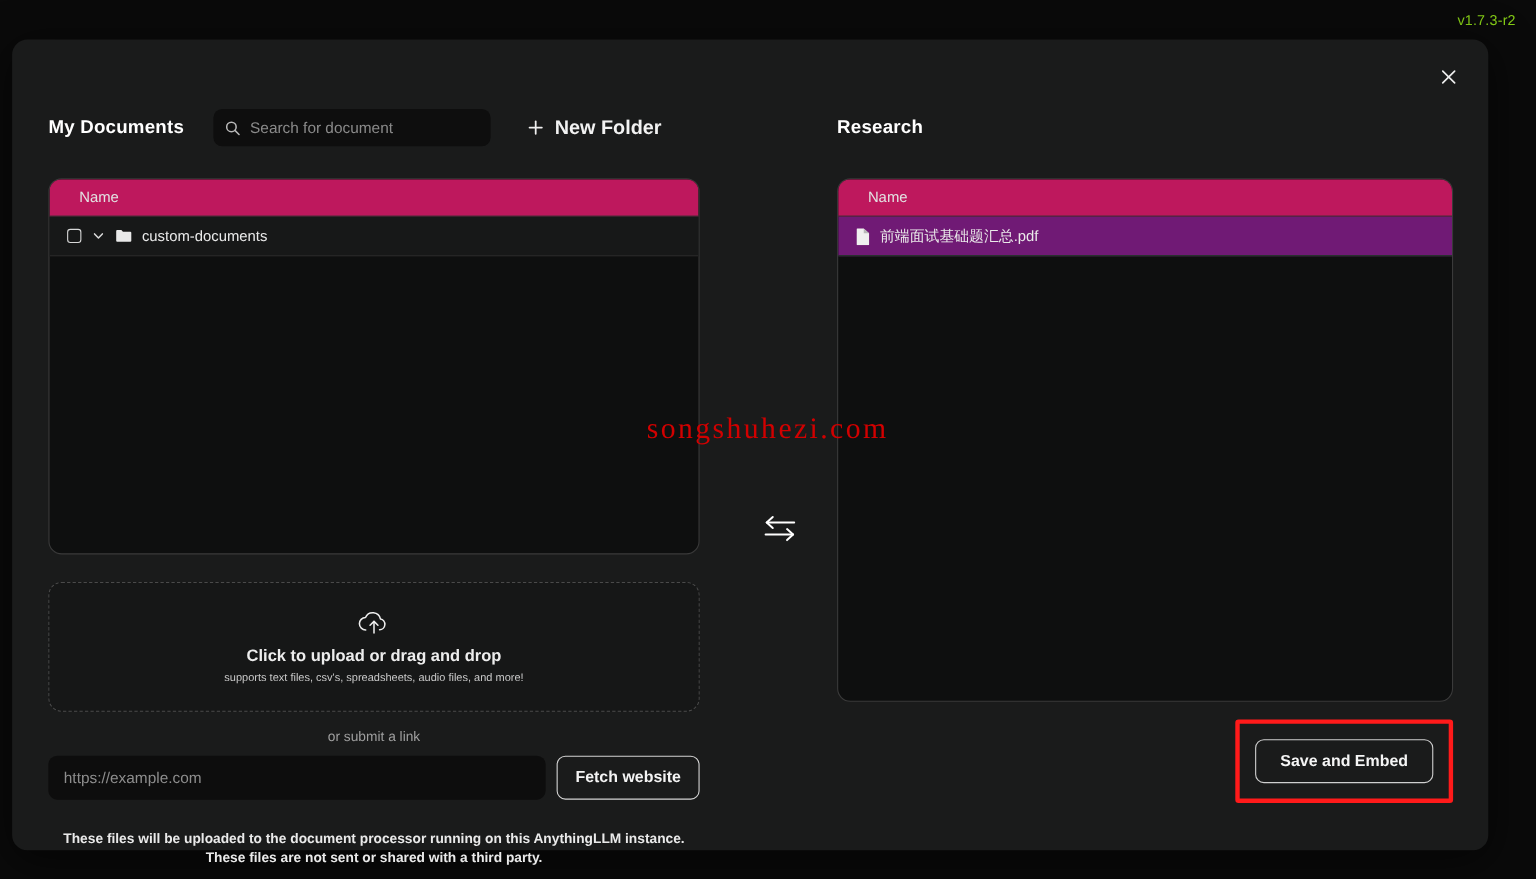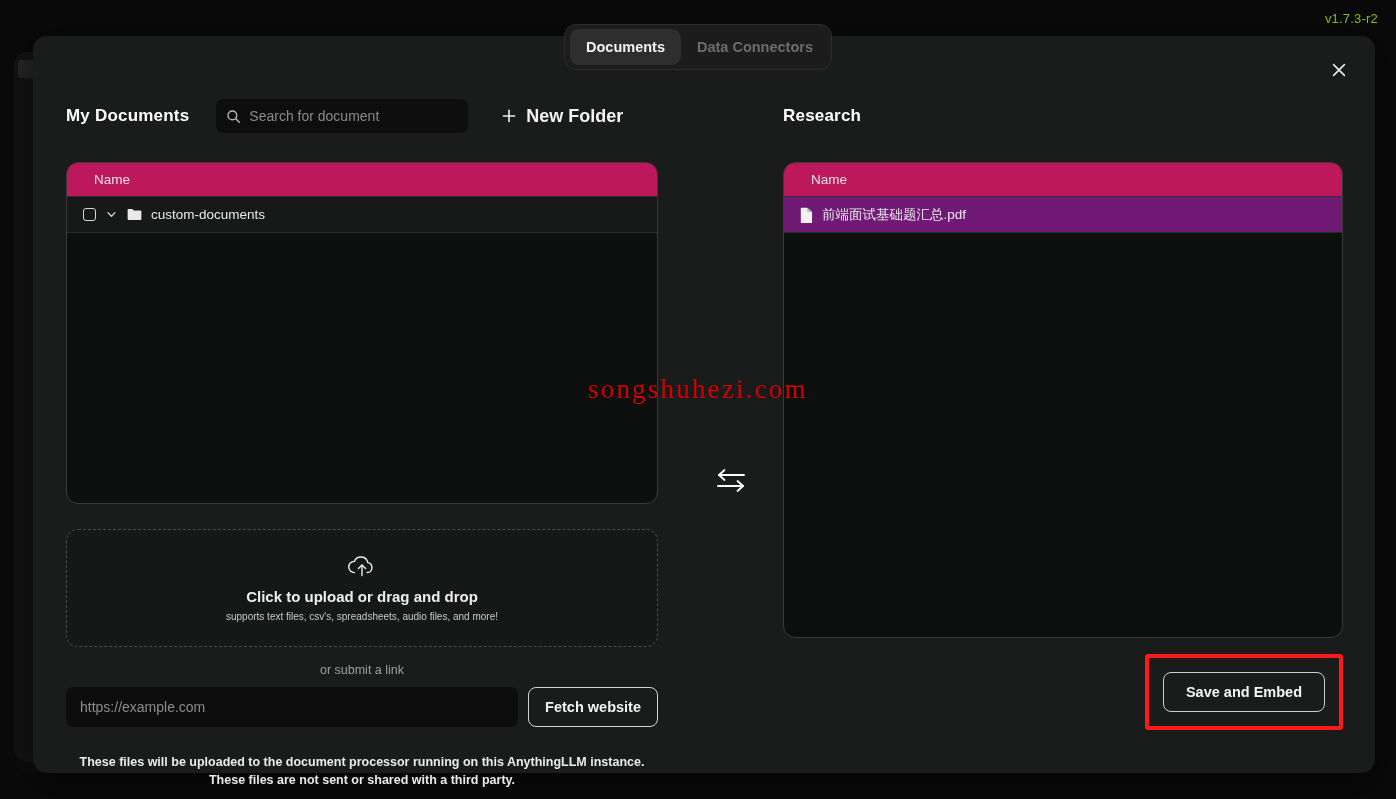--- a/index.html
+++ b/index.html
@@ -38,21 +38,21 @@
   .tab {
     height: 36px; display: flex; align-items: center; justify-content: center;
     font-size: 14.5px; font-weight: 700; border-radius: 9px; cursor: pointer;
     padding: 0 16px; white-space: nowrap;
   }
   .tab.active { background: #2e2e2e; color: #f2f2f2; }
   .tab.inactive { color: #6d6d6d; font-weight: 700; }
 
   
   .modal {
-    position: absolute; left: 33px; top: 36px; width: 1342px; height: 737px;
+    position: absolute; left: 11px; top: 36px; width: 1342px; height: 737px;
     background: #1a1b1b; border-radius: 14px; z-index: 30;
     box-shadow: 0 8px 40px rgba(0,0,0,.6);
   }
   .close-btn {
     position: absolute; right: 22px; top: 20px; width: 28px; height: 28px;
     display: flex; align-items: center; justify-content: center; cursor: pointer;
   }
   .close-btn svg { width: 18px; height: 18px; }
 
   
@@ -165,24 +165,20 @@
 <body>
 
 <div id="root">
 
   <div class="bg-workspace-card"></div>
   <div class="bg-left-rail"></div>
   <div class="bg-left-glyph"></div>
 
   <div class="version-label">v1.7.3-r2</div>
 
-  <div class="tabbar">
-    <div class="tab active">Documents</div>
-    <div class="tab inactive">Data Connectors</div>
-  </div>
 
   <div class="modal">
 
     <div class="close-btn">
       <svg viewBox="0 0 20 20" fill="none" stroke="#ededed" stroke-width="1.7" stroke-linecap="round">
         <line x1="4" y1="4" x2="16" y2="16"></line>
           <line x1="16" y1="4" x2="4" y2="16"></line>
       </svg>
     </div>
 

